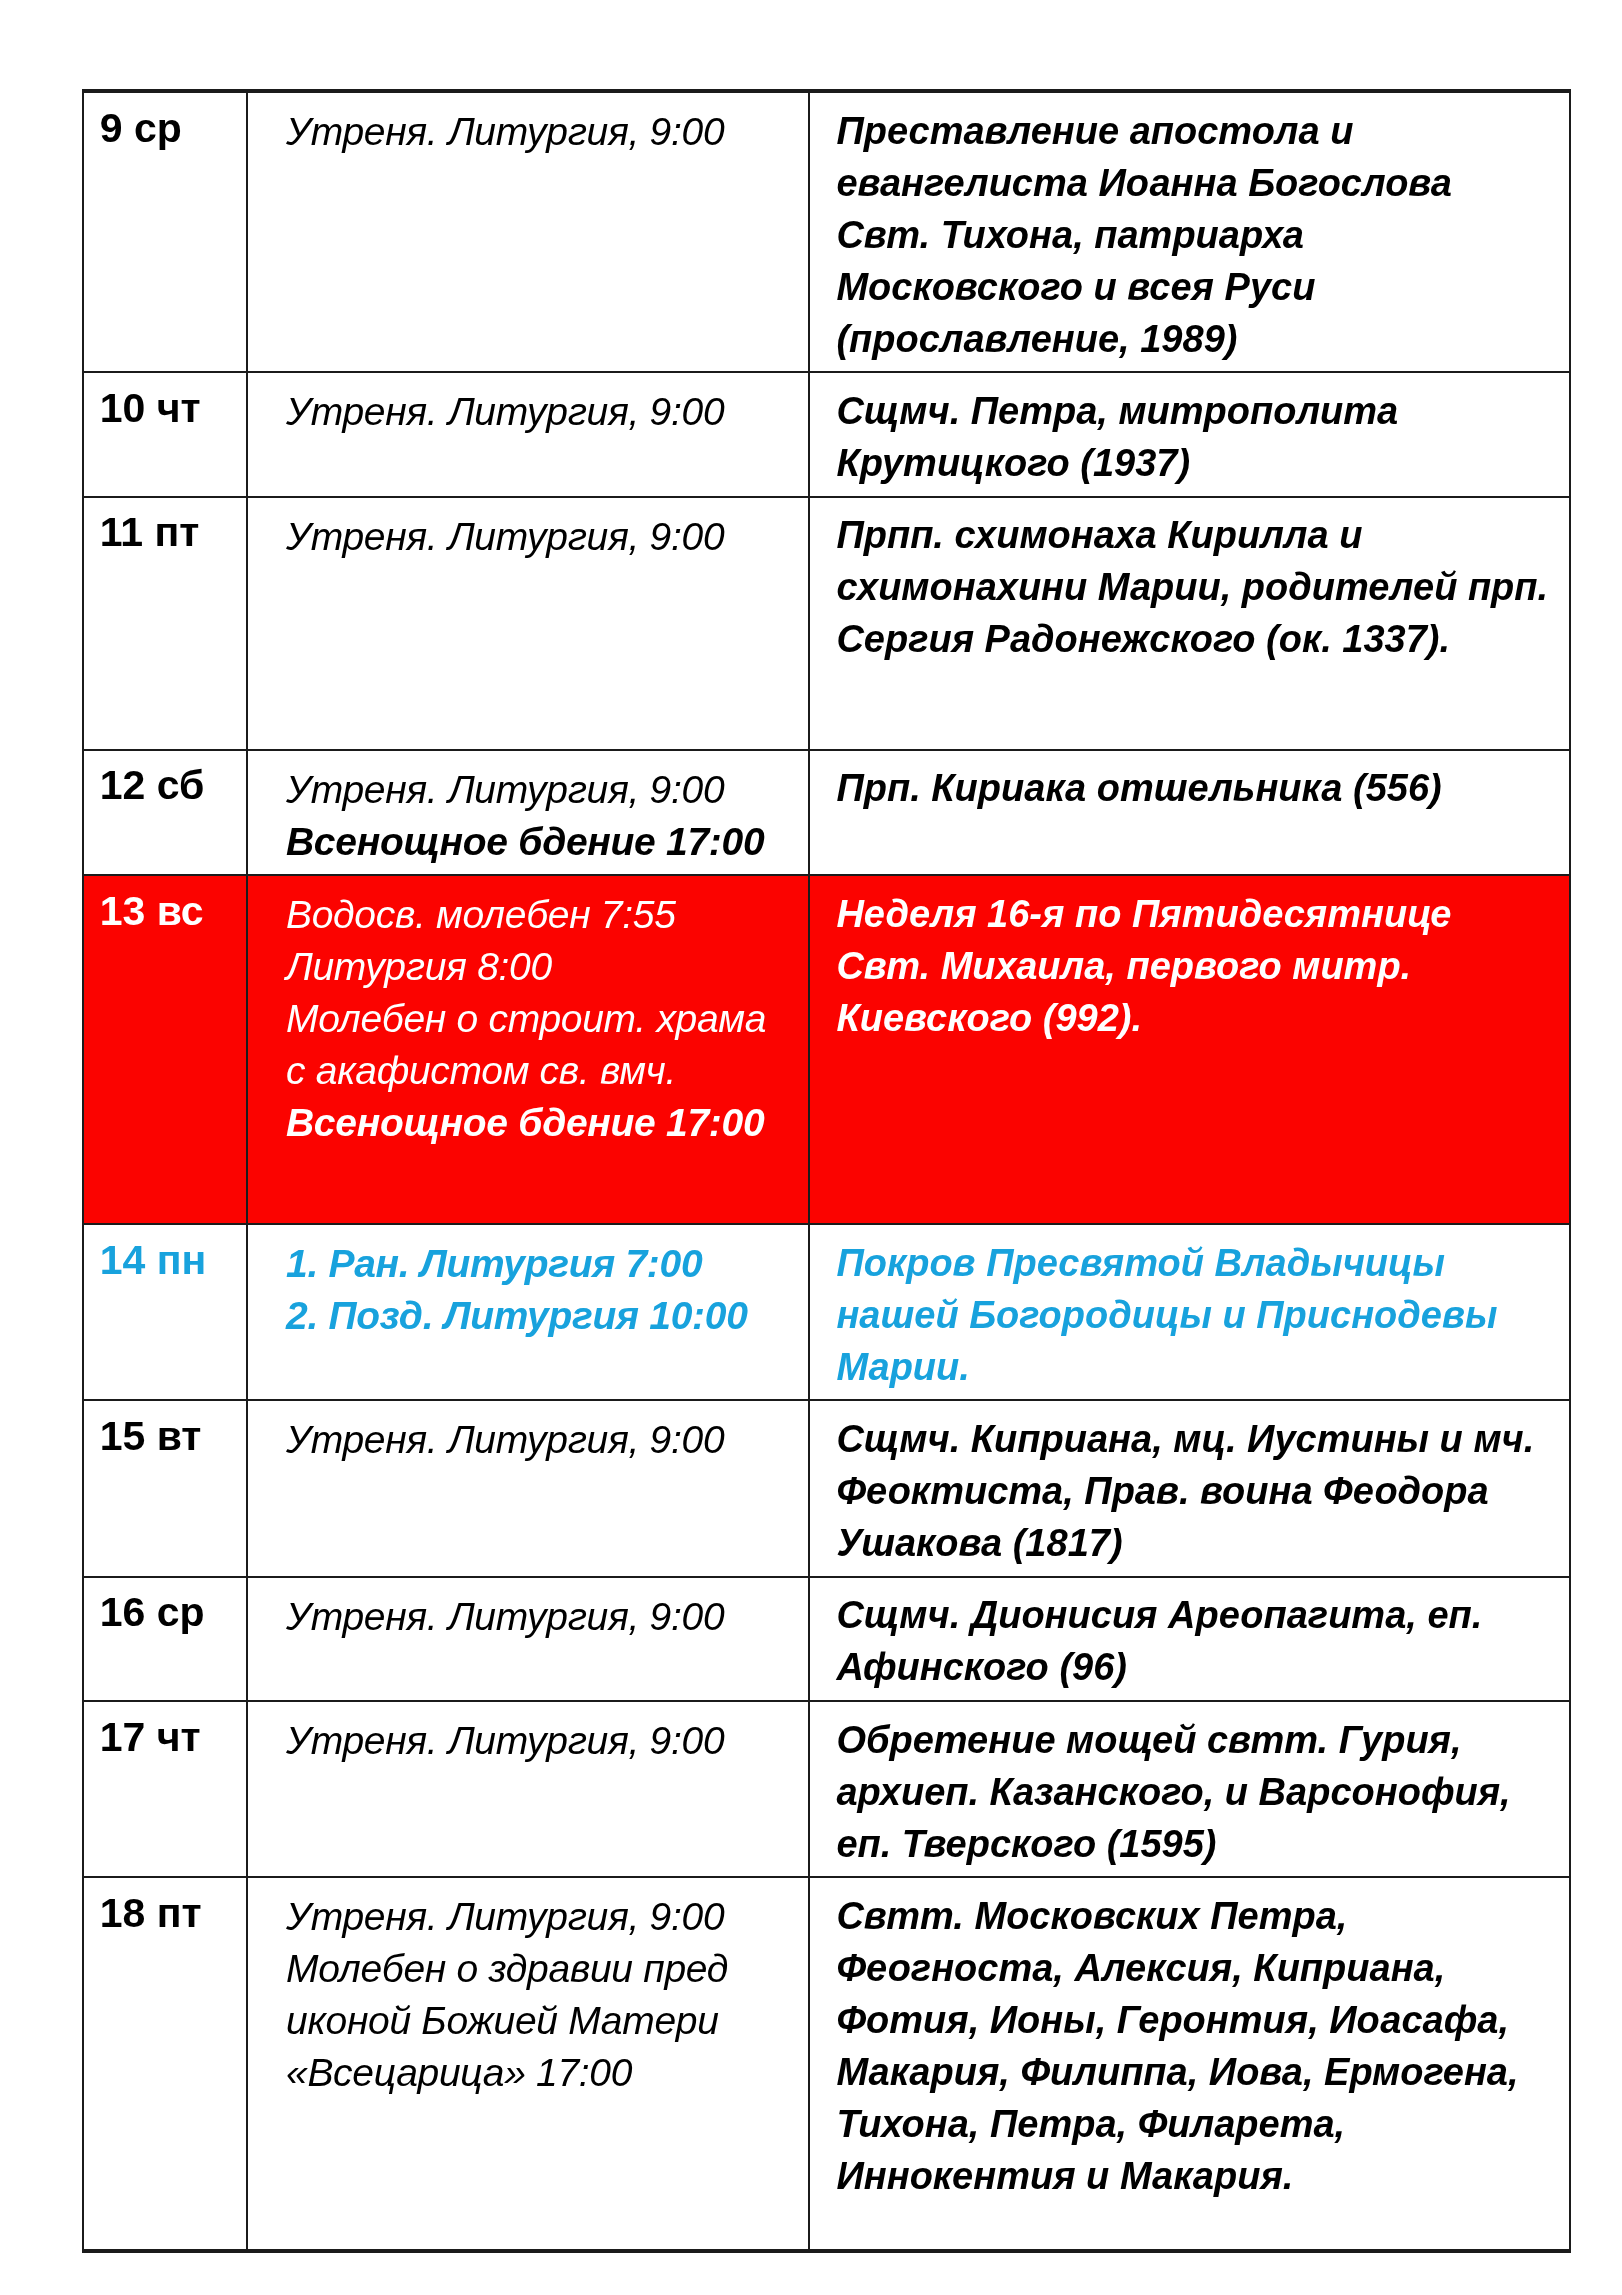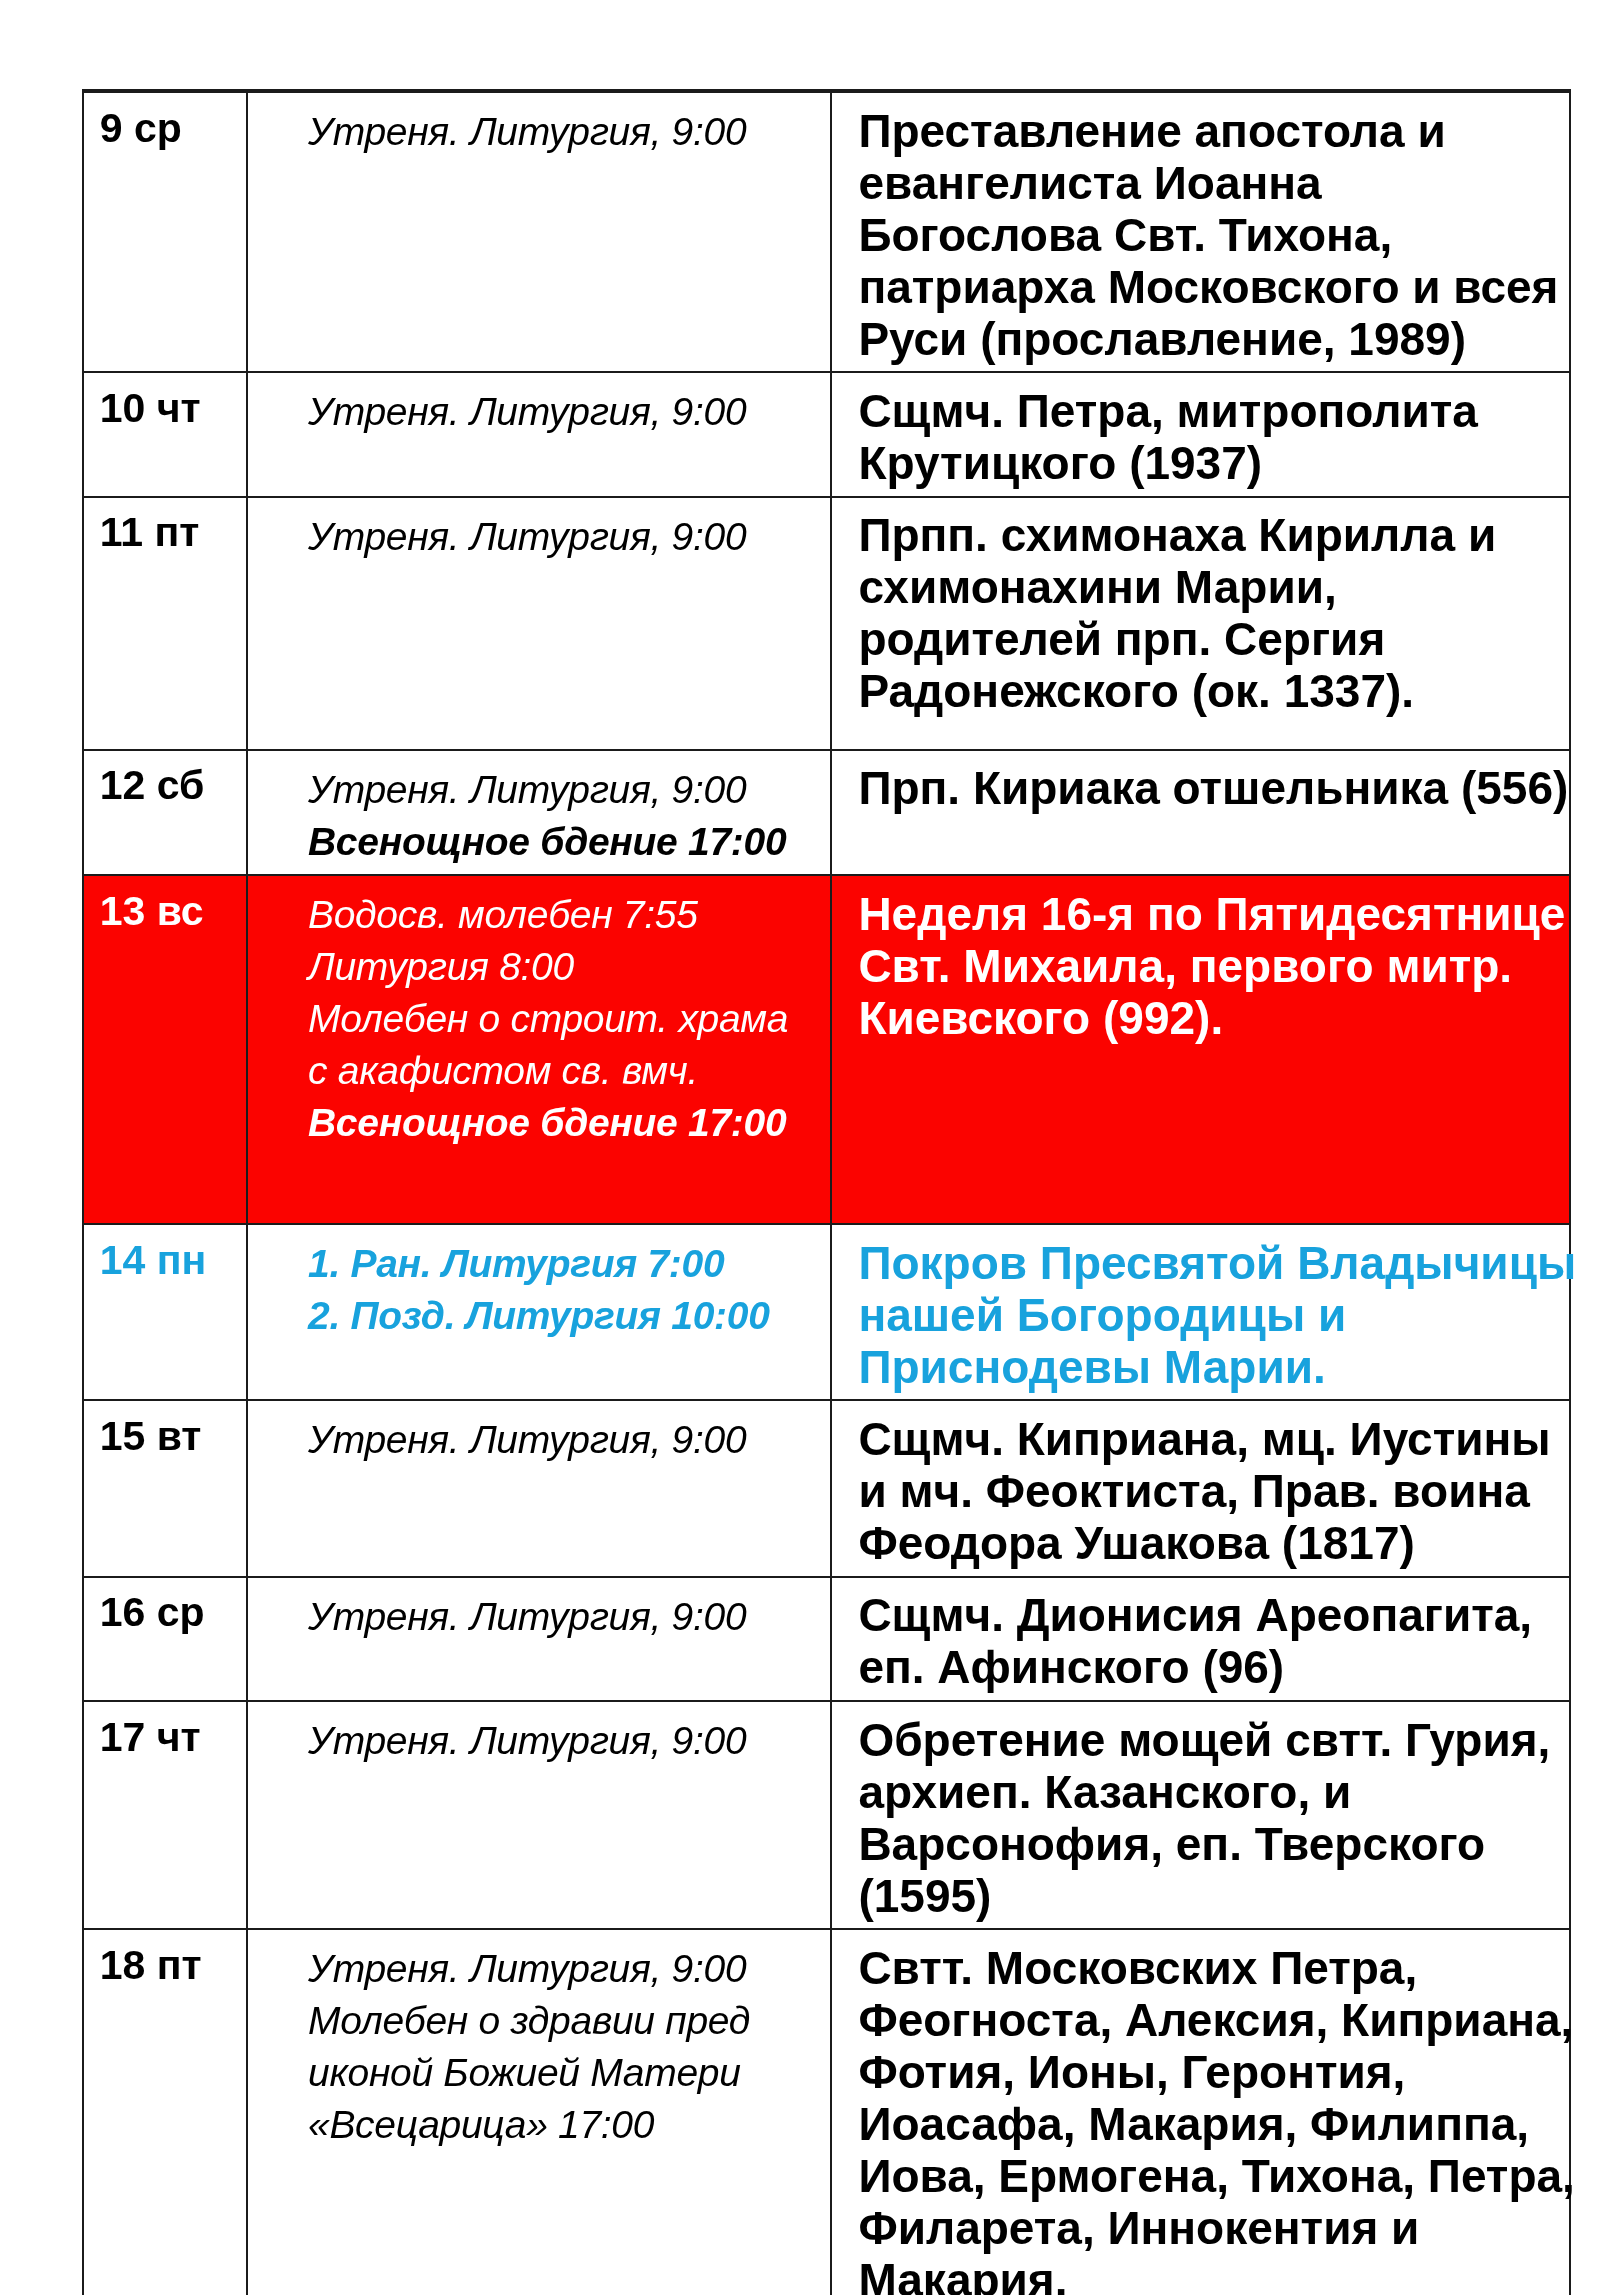--- a/index.html
+++ b/index.html
@@ -17,25 +17,25 @@
   }
   .row{display:flex;border-top:2px solid var(--border-color,#1b1b1b);gap:12px;}
   .row:first-child{border-top:none;}
   .cell{box-sizing:border-box;}
   .c1{
     width:164px;flex:0 0 164px;border-right:2px solid var(--border-color,#1b1b1b);
     padding:11.8px 5.2px 5.2px 15.7px;font-weight:bold;font-size:41px;line-height:47px;
   }
   .c2{
     width:550px;flex:0 0 550px;border-right:2px solid var(--border-color,#1b1b1b);
-    padding:13px 10.5px 6.5px 26px;font-size:39px;line-height:52px;letter-spacing:-0.3px;margin-left:22px;
+    padding:13px 10.5px 6.5px 26px;font-size:39px;line-height:52px;letter-spacing:-0.3px;
   }
   .c3{
     width:772px;flex:0 0 772px;
-    padding:11.8px 39px 6.5px 14.4px;font-weight:bold;font-size:46px;line-height:52px;
+    padding:11.8px 39px 6.5px 14.4px;font-weight:bold;font-size:38px;line-height:52px;font-style:italic;
   }
   .service-line{font-style:italic;white-space:pre-wrap;}
   .service-line.bold{font-weight:bold;}
   .theme-red{background:var(--red-bg,#fb0300);color:#ffffff;}
   .theme-blue{color:var(--blue-text,#18a2dd);}
   .theme-blue .c1,.theme-blue .c3{color:var(--blue-text,#18a2dd);}
 </style>
 </head>
 <body>
 

